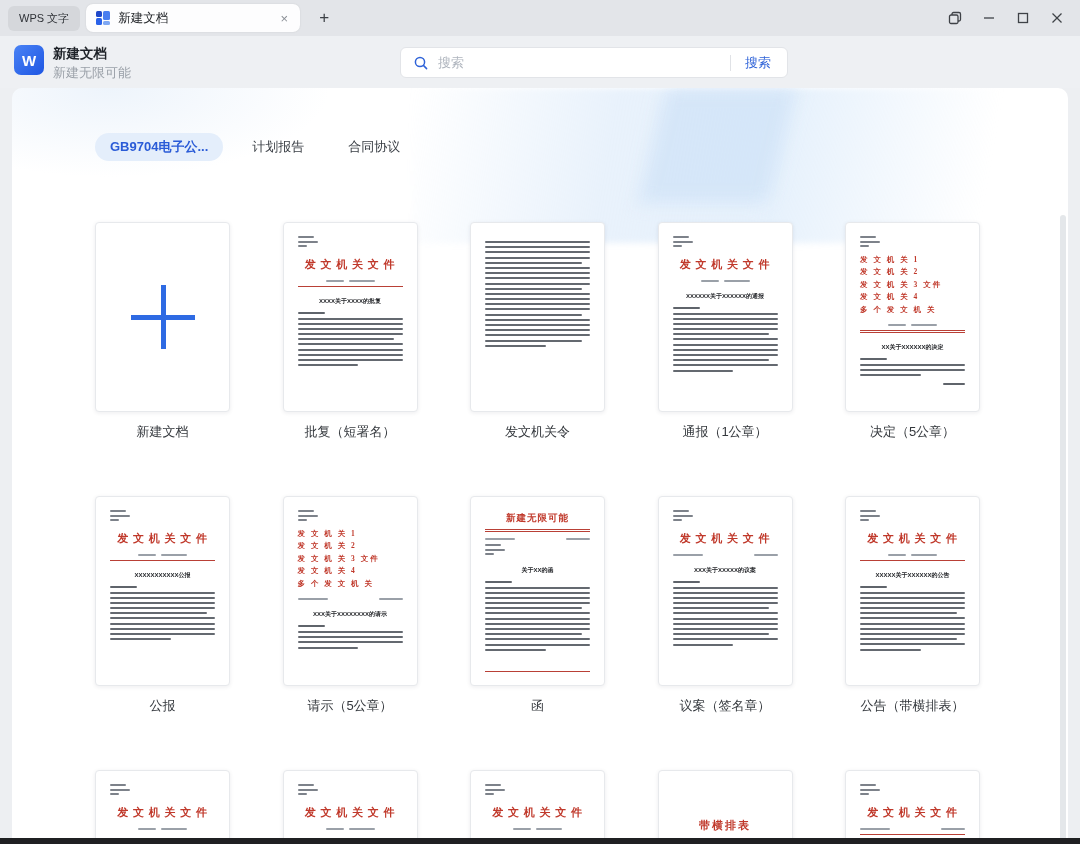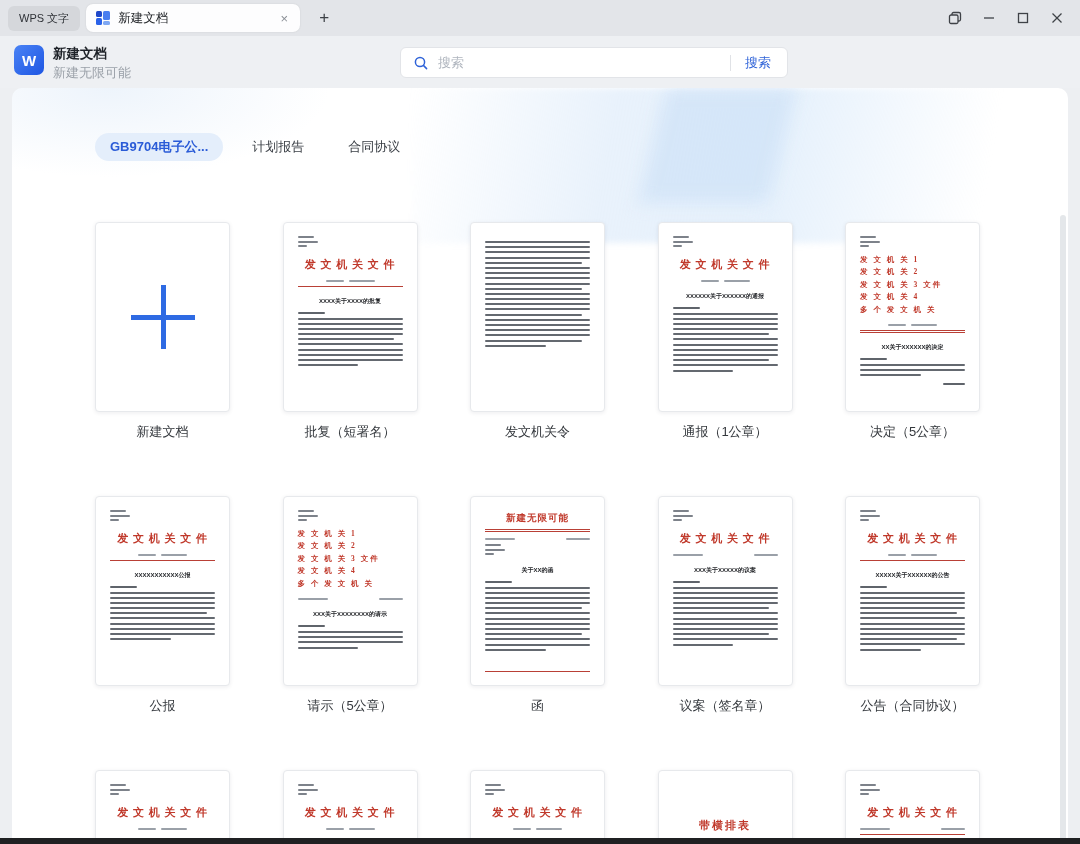--- a/index.html
+++ b/index.html
@@ -446,21 +446,21 @@
             <div class="bodyline" style="width: 92%;"></div>
             <div class="bodyline" style="width: 100%;"></div>
             <div class="bodyline" style="width: 100%;"></div>
             <div class="bodyline" style="width: 100%;"></div>
             <div class="bodyline" style="width: 100%;"></div>
             <div class="bodyline" style="width: 92%;"></div>
             <div class="bodyline" style="width: 100%;"></div>
             <div class="bodyline" style="width: 58%;"></div>
           </div>
         </div>
-        <div class="tlabel">公告（合同协议）</div>
+        <div class="tlabel">公告（带横排表）</div>
       </div>
       <div class="cell">
         <div class="tcard">
           <div class="page">
             <div class="metablock">
               <div class="bar " style="width: 16px;"></div>
               <div class="bar " style="width: 20px;"></div>
               <div class="bar " style="width: 9px;"></div>
             </div>
             <div class="red-title">发 文 机 关 文 件</div>

